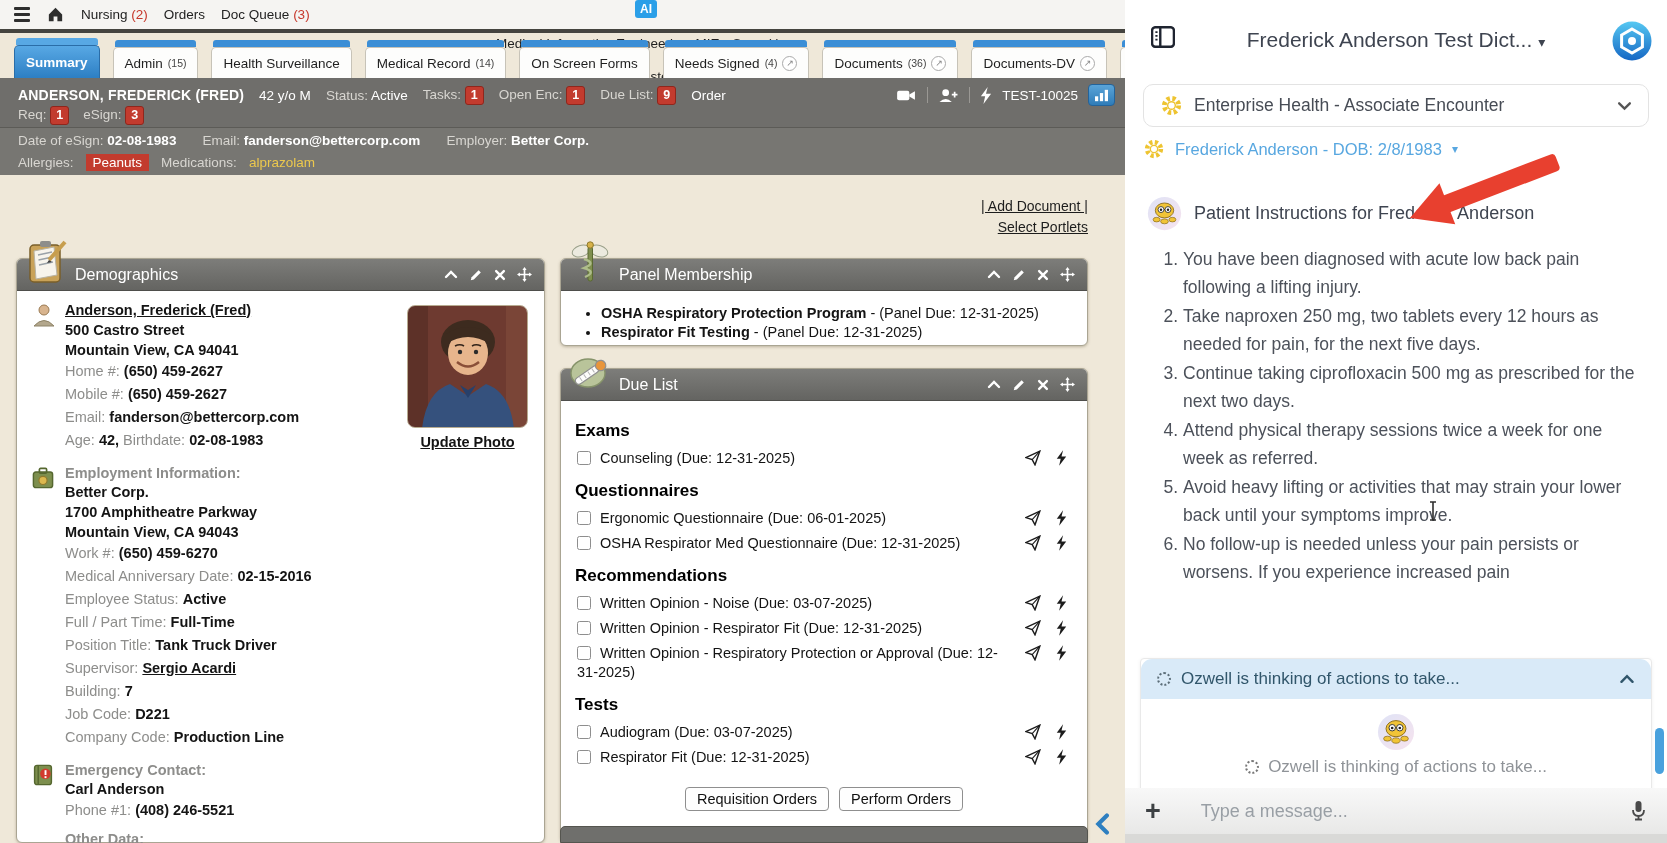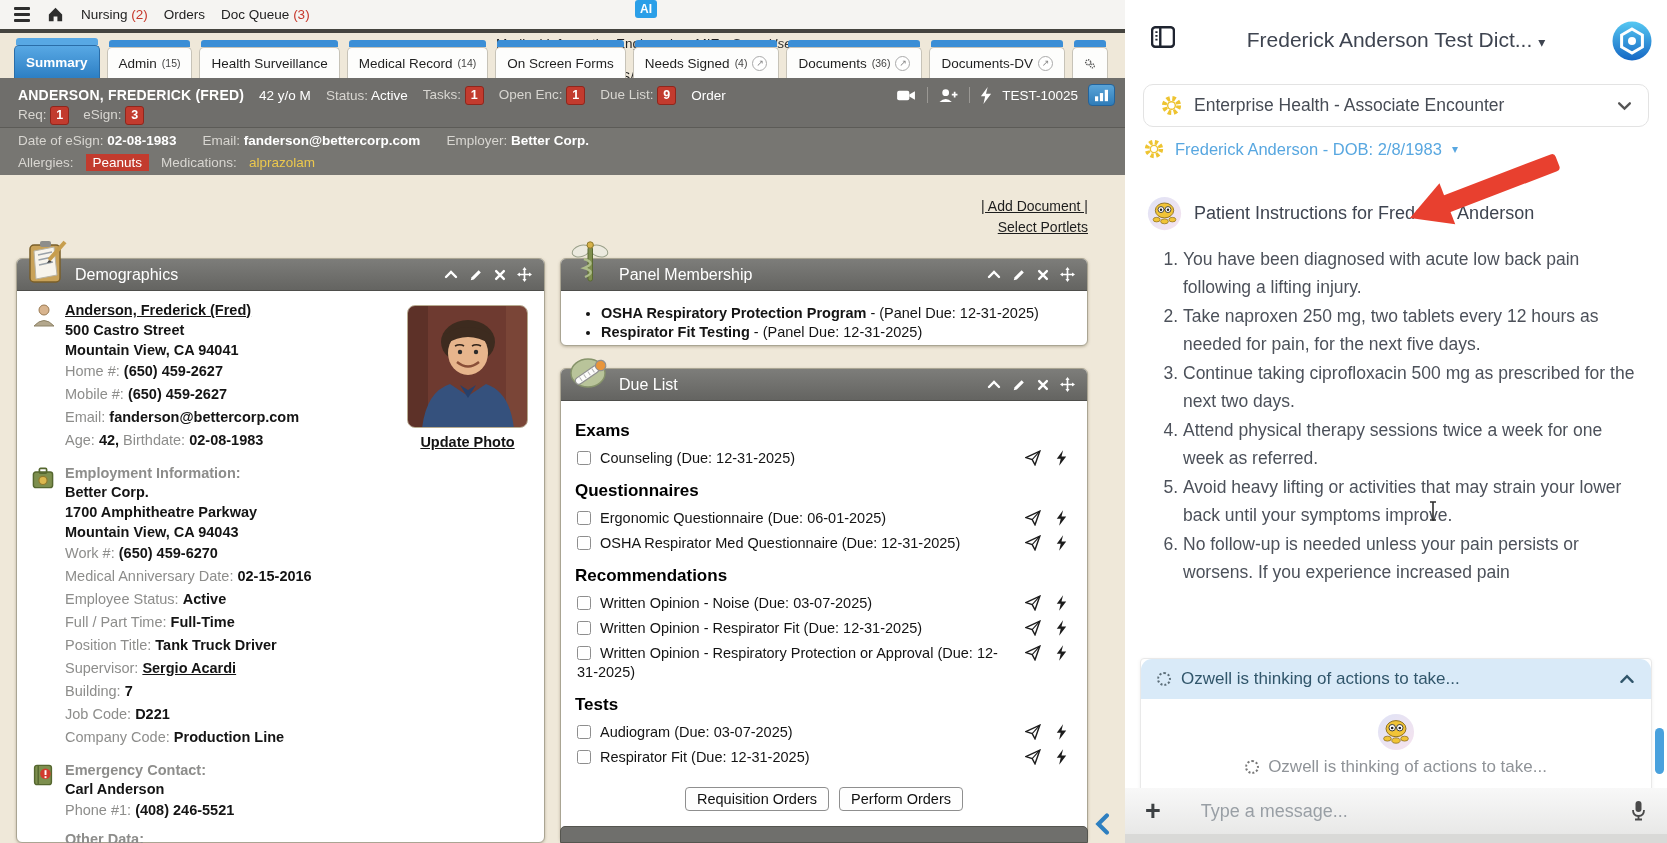--- a/index.html
+++ b/index.html
@@ -17,21 +17,21 @@
   .hamburger span { width:16px; height:3px; background:#2e2e2e; border-radius:1px; }
   .ic { display:inline-block; vertical-align:middle; }
   .ai-badge { background:#2b9fe8; color:#fff; font-weight:bold; font-size:12px; border-radius:3px; padding:2px 5px; }
   .org { font-size:13.5px; color:#1f1f1f; white-space:nowrap; }
   .role { font-style:italic; color:#333; }
   .help-circle { width:18px; height:18px; border-radius:50%; background:#e8872b; color:#fff; font-weight:bold; font-size:12px; display:inline-flex; align-items:center; justify-content:center; }
   .gray-circle { width:18px; height:18px; border-radius:50%; background:#b9b7b4; }
   .topbar-line { position:absolute; left:0; top:29px; width:1125px; height:4px; background:#45443f; }
 
   
-  .tabsrow { position:absolute; left:0; top:33px; width:1125px; height:45px; display:flex; align-items:flex-end; padding-left:14px; gap:7px; }
+  .tabsrow { position:absolute; left:0; top:33px; width:1125px; height:45px; display:flex; align-items:flex-end; padding-left:14px; gap:13px; }
   .tab { position:relative; background:#fdfdfc; border:1px solid #c7c3b8; border-bottom:none; border-radius:5px 5px 0 0; height:31px; display:flex; align-items:center; gap:5px; padding:0 11px; font-size:13.5px; color:#1f1f1f; cursor:pointer; white-space:nowrap; }
   .tab::before { content:""; position:absolute; top:-8px; left:1px; right:1px; height:7px; background:#3b8ed6; border-radius:3px 3px 0 0; }
   .tab .cnt { font-size:10.5px; color:#444; }
   .tab.active { background:linear-gradient(#58a8e4,#2d7fc4); border-color:#2a6da8; color:#fff; font-weight:bold; height:33px; }
   .tab.active::before { background:#58a8e4; }
   .extlink { width:15px; height:15px; border:1px solid #aaa; border-radius:50%; color:#888; font-size:9px; display:inline-flex; align-items:center; justify-content:center; background:#fff; }
   .tab-gear { width:36px; justify-content:center; color:#555; }
 
   
   .pheader { position:absolute; left:0; top:78px; width:1125px; height:49px; background:#6f6e6b; color:#fff; font-size:13.5px; }

